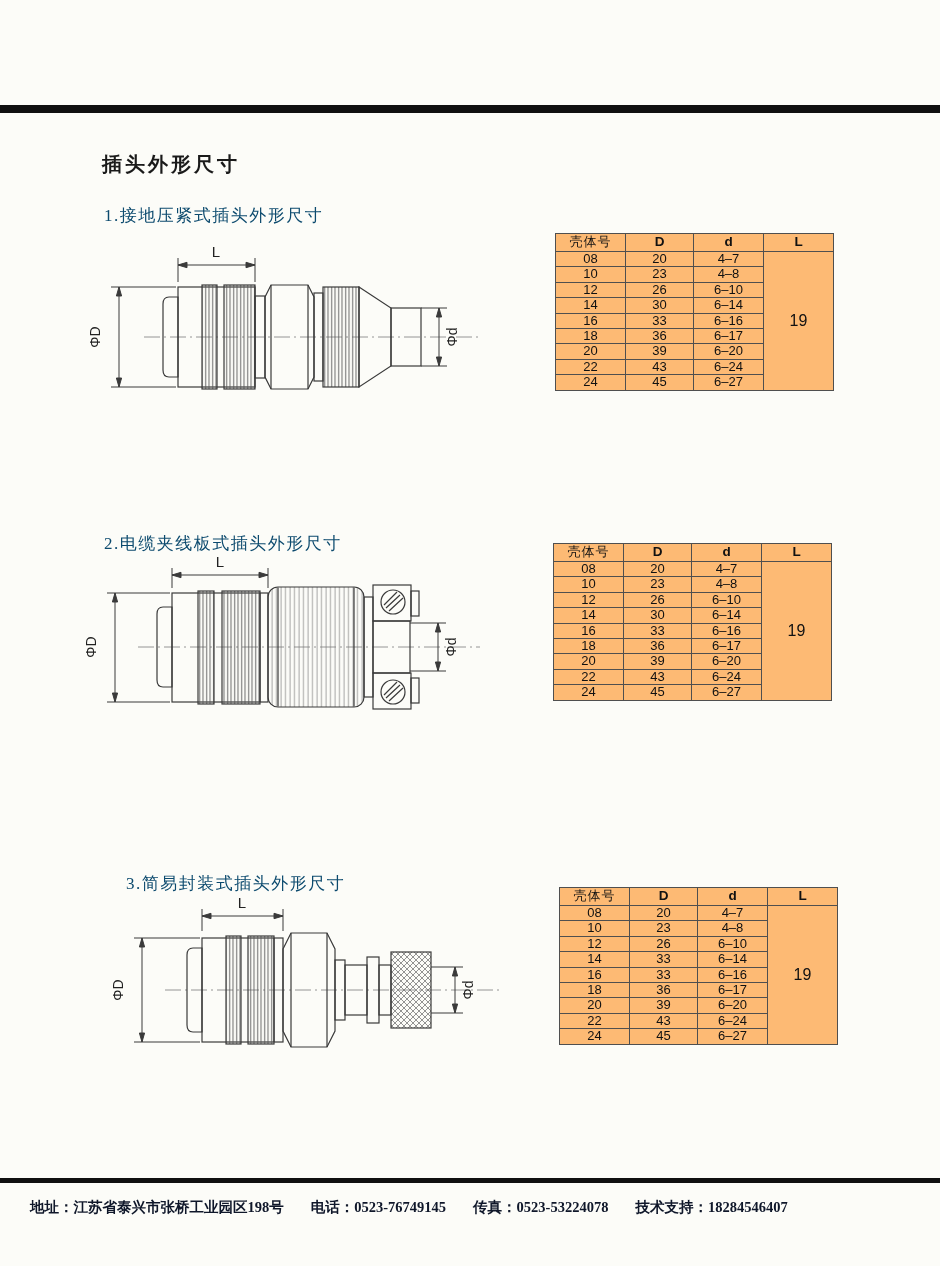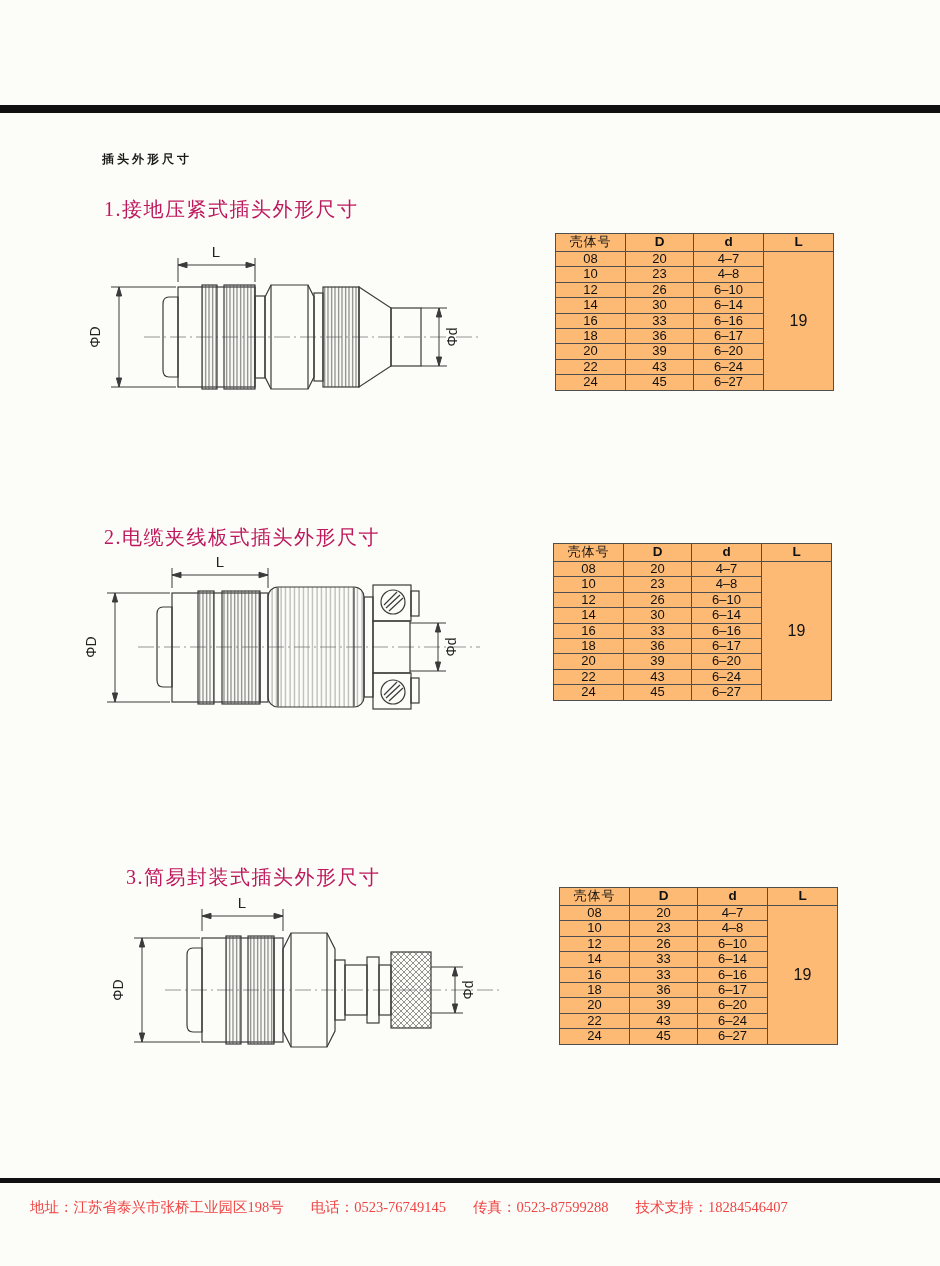--- a/index.html
+++ b/index.html
@@ -5,24 +5,24 @@
   html,body { margin:0; padding:0; }
   body { background:#e8e8e8; }
   .page {
     position:relative; width:940px; height:1266px; margin:0 auto;
     background:#fcfcf8; overflow:hidden;
     font-family:"Liberation Serif", serif; color:#1a1a1a;
   }
   .top-bar { position:absolute; left:0; top:105px; width:940px; height:8px; background:#101010; }
   .page-title {
     position:absolute; left:102px; top:151px;
-    font-size:12px; font-weight:bold; letter-spacing:3px;
+    font-size:20px; font-weight:bold; letter-spacing:3px;
   }
   .section-heading {
-    position:absolute; font-size:20px; letter-spacing:1.5px; color:#be185d;
+    position:absolute; font-size:17px; letter-spacing:1.5px; color:#0c4a6e;margin-top:8px;
   }
   .sh1 { left:104px; top:196px; }
   .sh2 { left:104px; top:524px; }
   .sh3 { left:126px; top:864px; }
 
   .draw { position:absolute; }
   .d1 { left:78px;  top:230px; width:410px; height:185px; }
   .d2 { left:72px;  top:545px; width:420px; height:190px; }
   .d3 { left:95px;  top:885px; width:420px; height:190px; }
   .draw svg { width:100%; height:100%; display:block; }
@@ -38,21 +38,21 @@
     font-family:"Liberation Sans", sans-serif; font-size:13px; color:#111;
   }
   .dim-table th { height:17px; font-weight:bold; font-size:13.5px; }
   .dim-table th.hdr-cn { font-family:"Liberation Serif", serif; font-weight:normal; font-size:13px; letter-spacing:1px; }
   .dim-table td { height:14.4px; }
   .dim-table td.l-cell { font-size:16px; }
 
   .footer-rule { position:absolute; left:0; top:1178px; width:940px; height:5px; background:#101010; }
   .footer {
     position:absolute; left:30px; top:1198px; width:890px;
-    display:flex; gap:27px; font-size:14.5px; color:#ef4444; white-space:nowrap;
+    display:flex; gap:27px; font-size:14.5px; color:#0f172a; white-space:nowrap;font-weight:bold;
   }
   .footer .item { display:inline-block; }
 </style>
 </head>
 <body>
 
 <div class="page">
 
   <div class="top-bar"></div>
 
@@ -409,17 +409,17 @@
           <td>45</td>
           <td>6–27</td>
         </tr>
       </tbody>
   </table>
 
   <div class="footer-rule"></div>
   <div class="footer">
     <span class="item"><span>地址：</span><span>江苏省泰兴市张桥工业园区198号</span></span>
     <span class="item"><span>电话：</span><span>0523-76749145</span></span>
-    <span class="item"><span>传真：</span><span>0523-87599288</span></span>
+    <span class="item"><span>传真：</span><span>0523-53224078</span></span>
     <span class="item"><span>技术支持：</span><span>18284546407</span></span>
   </div>
 
 </div>
 
 </body></html>

